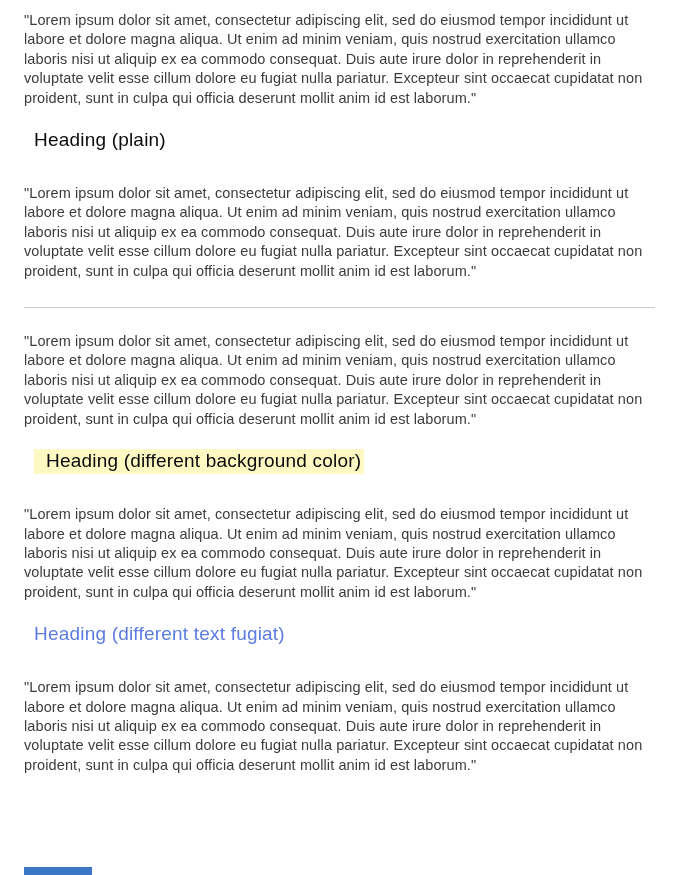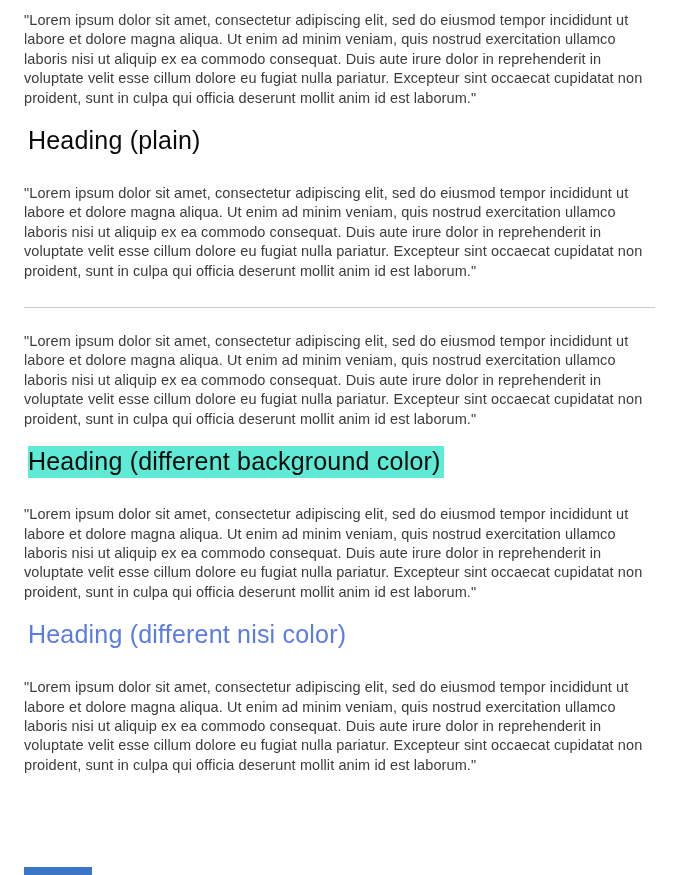--- a/index.html
+++ b/index.html
@@ -18,30 +18,30 @@
     padding: 11px 22px 0 24px;
   }
   p.lorem {
     font-size: 14.5px;
     line-height: 19.4px;
     margin: 0 0 17px 0;
     color: #3c3c3c;
     letter-spacing: 0.1px;
   }
   h2.heading {
-    font-size: 25px;
+    font-size: 19px;
     line-height: 30px;
     font-weight: 400;
-    margin: 17px 0 29px 4px;
+    margin: 17px 0 29px 10px;
     color: #0a0a0a;
     letter-spacing: 0.2px;
   }
   h2.heading--bg span.hl {
-    background: #5eead4;
-    padding: 1px 3px 3px 0;
+    background: #fef9c3;
+    padding: 1px 3px 3px 12px;
   }
   h2.heading--color {
     color: #5b7ce3;
   }
   hr.divider {
     border: none;
     border-top: 1px solid #c9c9c9;
     margin: 26px 0 24px 0;
   }
   .cutoff-bar {
@@ -66,19 +66,19 @@
 
   <hr class="divider">
 
 
   <p class="lorem">"Lorem ipsum dolor sit amet, consectetur adipiscing elit, sed do eiusmod tempor incididunt ut labore et dolore magna aliqua. Ut enim ad minim veniam, quis nostrud exercitation ullamco laboris nisi ut aliquip ex ea commodo consequat. Duis aute irure dolor in reprehenderit in voluptate velit esse cillum dolore eu fugiat nulla pariatur. Excepteur sint occaecat cupidatat non proident, sunt in culpa qui officia deserunt mollit anim id est laborum."</p>
 
   <h2 class="heading heading--bg"><span class="hl">Heading (different background color)</span></h2>
 
   <p class="lorem">"Lorem ipsum dolor sit amet, consectetur adipiscing elit, sed do eiusmod tempor incididunt ut labore et dolore magna aliqua. Ut enim ad minim veniam, quis nostrud exercitation ullamco laboris nisi ut aliquip ex ea commodo consequat. Duis aute irure dolor in reprehenderit in voluptate velit esse cillum dolore eu fugiat nulla pariatur. Excepteur sint occaecat cupidatat non proident, sunt in culpa qui officia deserunt mollit anim id est laborum."</p>
 
-  <h2 class="heading heading--color">Heading (different nisi color)</h2>
+  <h2 class="heading heading--color">Heading (different text fugiat)</h2>
 
   <p class="lorem">"Lorem ipsum dolor sit amet, consectetur adipiscing elit, sed do eiusmod tempor incididunt ut labore et dolore magna aliqua. Ut enim ad minim veniam, quis nostrud exercitation ullamco laboris nisi ut aliquip ex ea commodo consequat. Duis aute irure dolor in reprehenderit in voluptate velit esse cillum dolore eu fugiat nulla pariatur. Excepteur sint occaecat cupidatat non proident, sunt in culpa qui officia deserunt mollit anim id est laborum."</p>
 
 </div>
 
 <div class="cutoff-bar"></div>
 
 </body></html>

